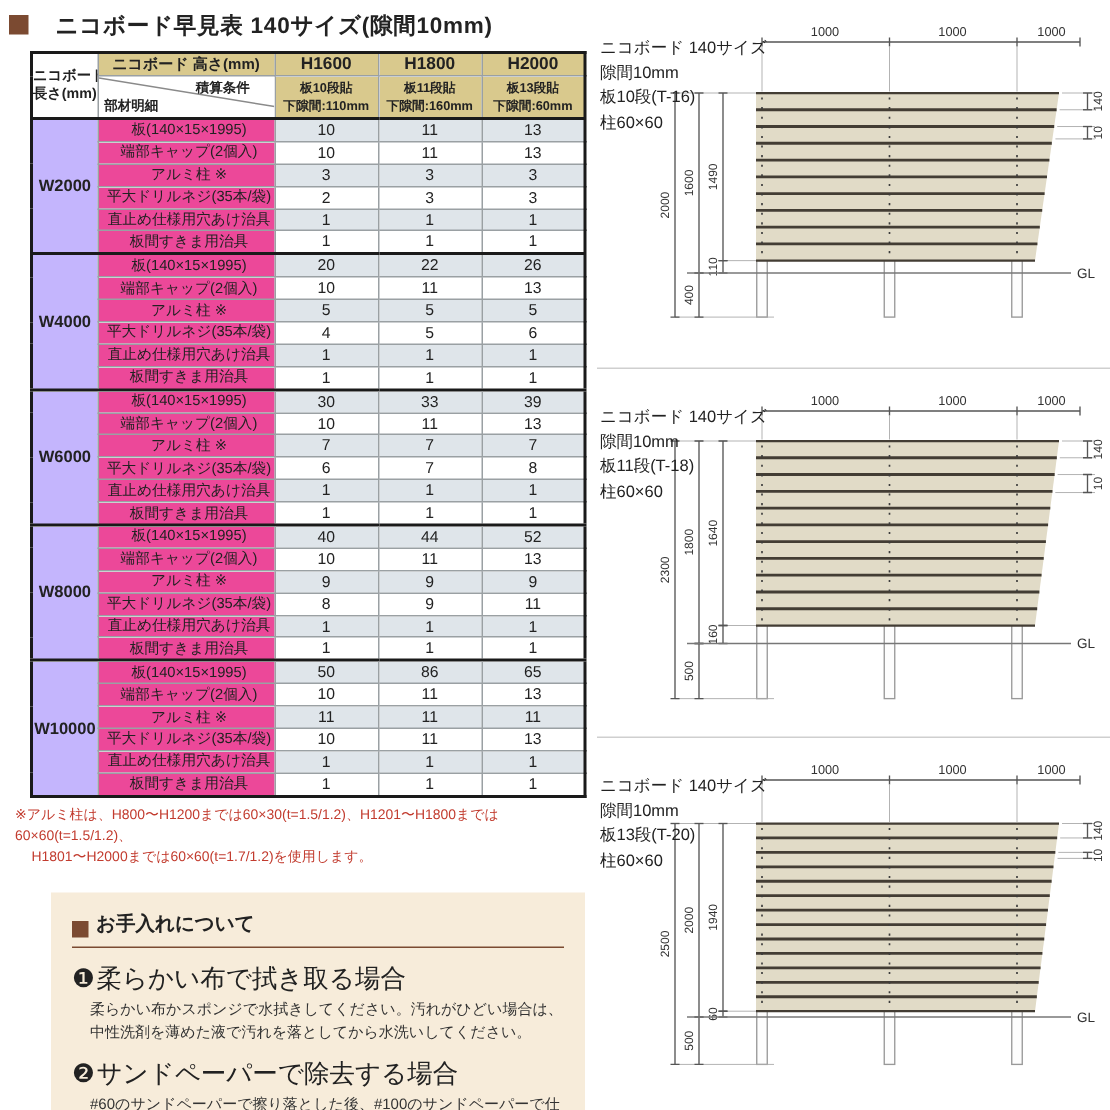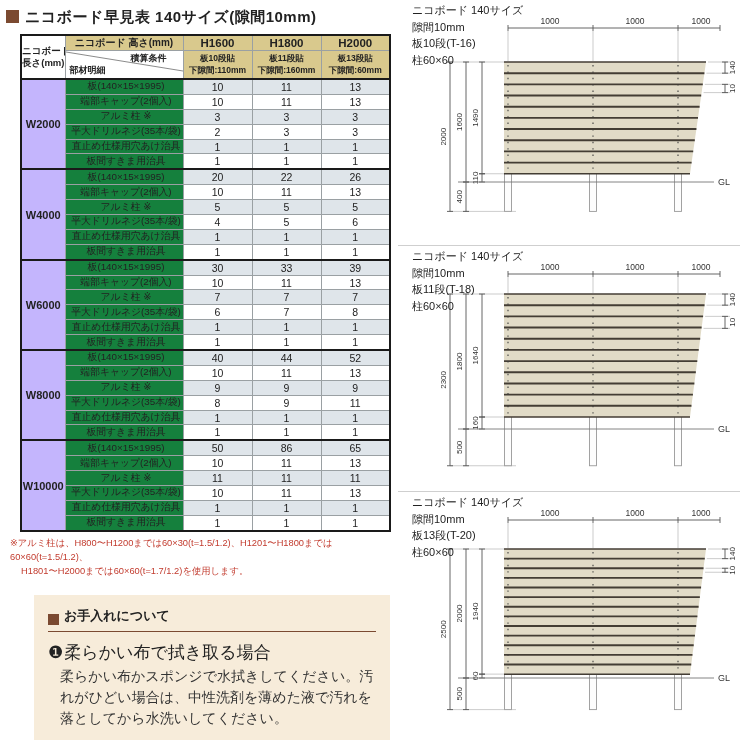--- a/index.html
+++ b/index.html
@@ -2,60 +2,60 @@
 <html><head>
 <meta charset="utf-8">
 <style>
   html,body{margin:0;padding:0;}
   body{
     width:740px;height:740px;position:relative;background:#ffffff;
     font-family:"Liberation Sans","DejaVu Sans",sans-serif;color:#222;
     overflow:hidden;
   }
   .left-col{position:absolute;left:6px;top:8px;width:388px;}
-  .doc-title{display:flex;align-items:flex-start;gap:6px;font-size:15px;font-weight:bold;color:#222;letter-spacing:0.5px;}
+  .doc-title{display:flex;align-items:flex-start;gap:18px;font-size:15px;font-weight:bold;color:#222;letter-spacing:0.5px;}
   .sq{width:13px;height:13px;background:#7b4a31;flex:0 0 auto;margin-top:2px;}
   .sq-s{width:11px;height:11px;margin-top:2px;}
 
   table.spec{border-collapse:collapse;table-layout:fixed;width:371px;margin:7px 0 0 14px;
     border:2px solid #1a1a1a;font-size:10px;}
   .spec th,.spec td{border:1px solid #9aa0a3;padding:0;text-align:center;vertical-align:middle;overflow:hidden;white-space:nowrap;}
   .spec thead th{height:14px;}
   .spec thead tr.sub-row th{height:27px;}
   .tan{background:#d9c98d;font-weight:bold;}
   .col-h{font-size:11.5px;}
   .hh{font-size:10px;}
   .corner{background:#fff;font-weight:bold;font-size:9.5px;line-height:1.25;}
   .sub div{font-weight:bold;font-size:8.5px;line-height:1.3;}
   .diag-cell{background:#fff;position:relative;}
   .diag-cell svg{position:absolute;left:0;top:0;width:100%;height:100%;}
   .diag-top{position:absolute;top:1px;right:16px;font-size:9px;font-weight:bold;}
   .diag-bottom{position:absolute;bottom:1px;left:4px;font-size:9px;font-weight:bold;}
   .spec tbody td{height:13.9px;}
   .spec tbody tr.block-start td{border-top:2px solid #1a1a1a;}
   .wcell{background:#c4b5fd;font-weight:bold;font-size:11px;}
-  .pname{text-align:left;padding-left:4px !important;background:#15803d;font-size:9.8px;}
+  .pname{text-align:left;padding-left:4px !important;background:#ec4899;font-size:9.8px;}
   .val{font-size:10.5px;background:#fff;}
   .val.alt{background:#dfe5ea;}
 
   .footnote{margin:5px 0 0 4px;font-size:9.3px;line-height:1.5;color:#c23b2e;}
   .footnote .fn2{padding-left:11px;}
 
   .care{margin:16px 0 0 28px;width:356px;background:#f7ecda;padding:12px 14px 13px 14px;box-sizing:border-box;}
   .care-title{display:flex;gap:5px;align-items:flex-end;font-size:13px;font-weight:bold;color:#222;
     border-bottom:1px solid #7b4a31;padding-bottom:6px;margin-bottom:9px;}
   .care-item{margin-bottom:8px;}
   .care-h{font-size:17px;font-weight:normal;color:#222;margin-bottom:2px;}
   .care-h .num{margin-right:1px;}
-  .care-b{font-size:14px;line-height:1.5;color:#333;padding-left:12px;white-space:normal;}
+  .care-b{font-size:10px;line-height:1.5;color:#333;padding-left:12px;white-space:normal;}
 
   .right-col{position:absolute;left:398px;top:0;width:342px;height:740px;}
   .diagram{position:relative;height:245px;}
   .diagram.sep{border-bottom:1px solid #cfcfcf;}
-  .diagram-labels{position:absolute;left:2px;top:2px;font-size:11px;line-height:1.5;color:#222;z-index:2;margin-left:12px;}
+  .diagram-labels{position:absolute;left:2px;top:24px;font-size:11px;line-height:1.5;color:#222;z-index:2;}
   .diagram svg.draw{position:absolute;left:0;top:0;}
 </style>
 </head>
 <body>
 
 <div class="left-col">
 
   <div class="doc-title">
     <span class="sq"></span>
     <span>ニコボード早見表 140サイズ(隙間10mm)</span>

